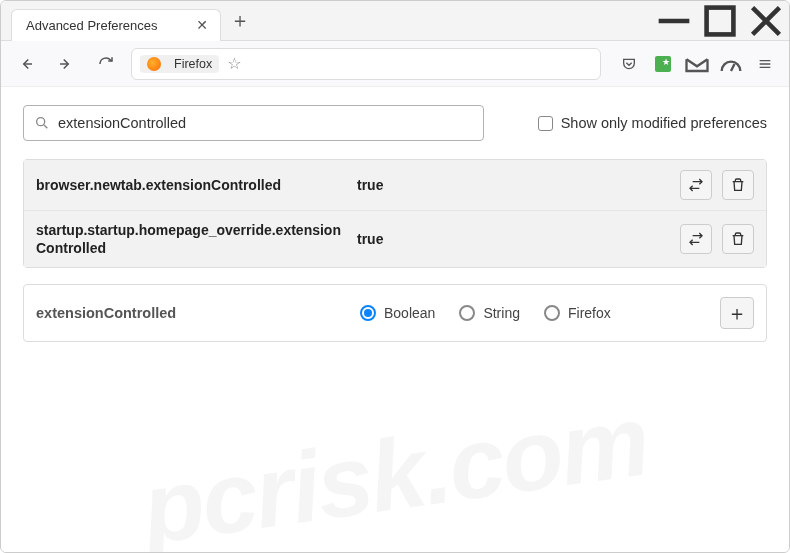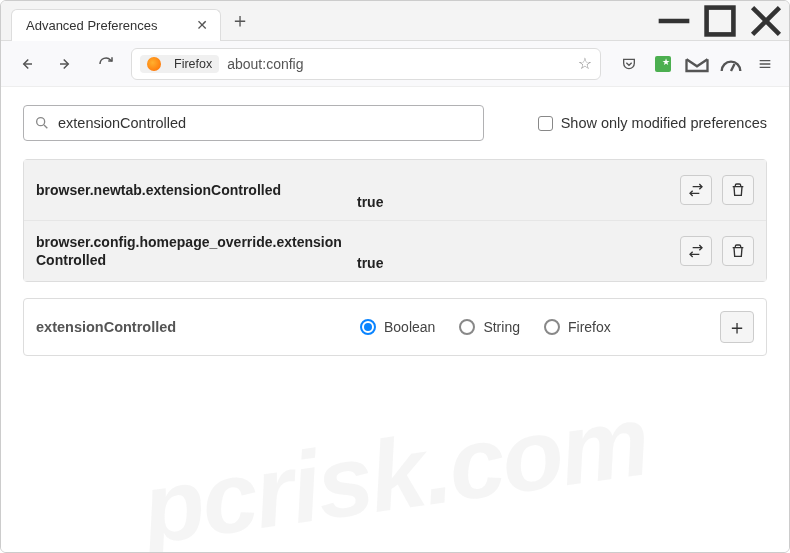--- a/index.html
+++ b/index.html
@@ -137,21 +137,21 @@
     }
     .pref-row {
       display:flex; align-items:center;
       padding: 10px 12px;
       gap: 11px;
       border-bottom: 1px solid #e6e6e6;
     }
     .pref-row:last-child { border-bottom:none; }
     .pref-row.modified { font-weight:700; background:#f2f2f2; }
     .pref-name { width: 310px; color:#222; font-size:14px; word-break:break-word; line-height:1.3;}
-    .pref-value { flex:1; color:#222; font-size:14px;margin-top:24px; }
+    .pref-value { flex:1; color:#222; font-size:14px; }
     .row-actions { display:flex; gap:10px; }
     .action-btn {
       width:32px; height:30px; display:flex; align-items:center; justify-content:center;
       border:1px solid #ccc; border-radius:4px; background:#f5f5f5; cursor:pointer;
     }
     .action-btn svg { width:16px; height:16px; color:#333;}
 
     .create-box {
       margin-top: 16px;
       border: 1px solid #ddd;
@@ -232,21 +232,20 @@
       <svg viewBox="0 0 24 24" fill="none" stroke="currentColor" stroke-width="2">
           <path d="M4 12a8 8 0 0 1 14-5.3L20 8"></path>
           <polyline points="20 3 20 8 15 8"></polyline>
         </svg>
     </div>
     <div class="url-bar">
       <div class="firefox-pill">
         <div class="ff-logo"></div>
         <span>Firefox</span>
       </div>
-      <span class="url-text">about:config</span>
       <span class="star">☆</span>
     </div>
     <div class="right-tools">
       <div class="icon-box pocket-ic">
         <svg viewBox="0 0 24 24" fill="none" stroke="currentColor" stroke-width="2">
             <path d="M4 5h16v6a8 8 0 0 1-16 0V5z"></path>
             <polyline points="8 10 12 14 16 10"></polyline>
           </svg>
       </div>
       <div class="icon-box">
@@ -306,21 +305,21 @@
           <div class="action-btn">
             <svg viewBox="0 0 24 24" fill="none" stroke="currentColor" stroke-width="2">
                 <polyline points="4 7 20 7"></polyline>
                 <path d="M8 7V5a2 2 0 0 1 2-2h4a2 2 0 0 1 2 2v2"></path>
                 <path d="M6 7l1 13h10l1-13"></path>
               </svg>
           </div>
         </div>
       </div>
       <div class="pref-row modified">
-        <div class="pref-name">browser.config.homepage_override.extensionControlled</div>
+        <div class="pref-name">startup.startup.homepage_override.extensionControlled</div>
         <div class="pref-value">true</div>
         <div class="row-actions">
           <div class="action-btn">
             <svg viewBox="0 0 24 24" fill="none" stroke="currentColor" stroke-width="2">
                 <polyline points="17 3 21 7 17 11"></polyline>
                 <line x1="21" y1="7" x2="7" y2="7"></line>
                 <polyline points="7 21 3 17 7 13"></polyline>
                 <line x1="3" y1="17" x2="17" y2="17"></line>
               </svg>
           </div>

